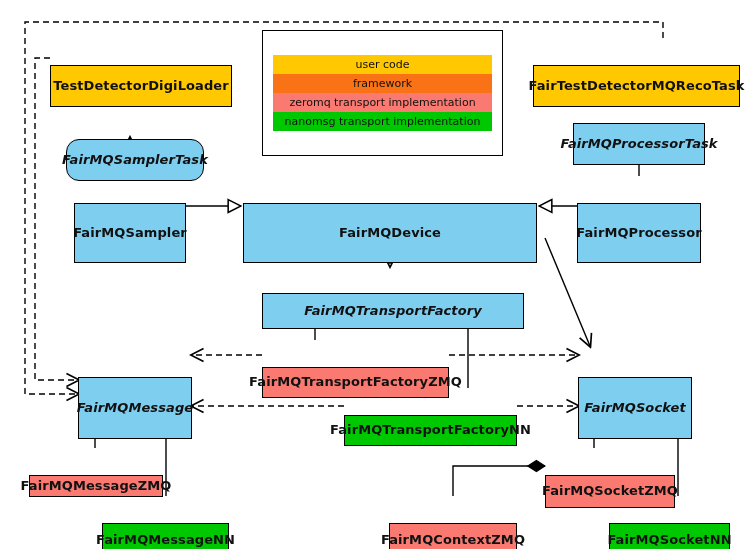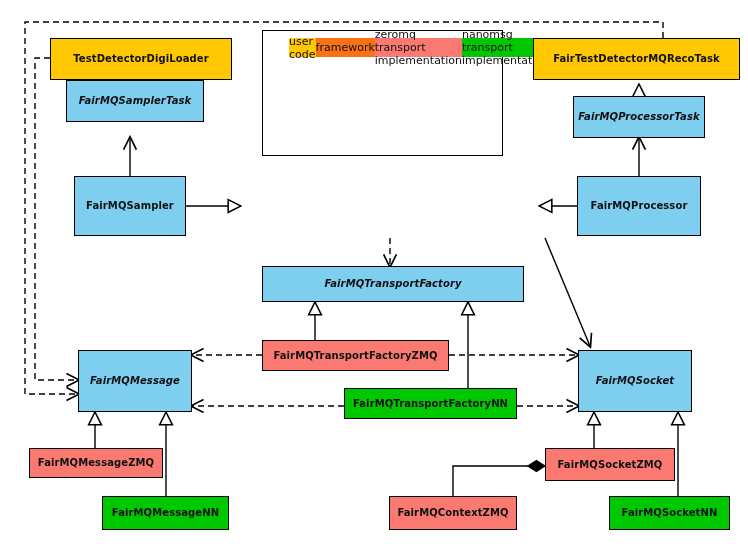--- a/index.html
+++ b/index.html
@@ -1,29 +1,29 @@
 <!DOCTYPE html>
 <html><head>
 <meta charset="utf-8">
 <style>
   html,body{margin:0;padding:0;background:#ffffff;}
   body{width:748px;height:549px;font-family:"DejaVu Sans",sans-serif;overflow:hidden;}
   #stage{position:relative;width:748px;height:549px;}
   svg.edges{position:absolute;left:0;top:0;width:748px;height:549px;pointer-events:none;}
   .node{position:absolute;box-sizing:border-box;border:1.5px solid #000;
         display:flex;align-items:center;justify-content:center;text-align:center;
-        font-size:10px;font-weight:bold;color:#111;letter-spacing:.1px;line-height:1.15;}
+        font-size:13px;font-weight:bold;color:#111;letter-spacing:.1px;line-height:1.15;margin-top:27px;}
   .node.abstract{font-style:italic;}
   .c-user{background:#FFC800;}
   .c-fw{background:#7ECEF0;}
   .c-zmq{background:#FA7A72;}
   .c-nn{background:#00C800;}
   #legend{position:absolute;left:262px;top:30px;width:241px;height:126px;
           background:#fff;border:1.5px solid #000;box-sizing:border-box;
-          padding:7px 26px;display:flex;flex-direction:row;justify-content:space-between;}
+          padding:7px 10px;display:flex;flex-direction:column;justify-content:center;}
   .legend-row{height:19px;display:flex;align-items:center;justify-content:center;
               font-size:11px;font-weight:normal;color:#111;}
 </style>
 </head>
 <body>
 
 <div id="stage">
 
   <svg class="edges" viewBox="0 0 748 549" xmlns="http://www.w3.org/2000/svg">
     <defs>
@@ -94,42 +94,43 @@
     <div class="legend-row" style="background:#FA7A72;">
         <span>zeromq transport implementation</span>
       </div>
     <div class="legend-row" style="background:#00C800;">
         <span>nanomsg transport implementation</span>
       </div>
   </div>
 
   <div class="node c-user" style="left:50px;top:38px;width:182px;height:42px;">TestDetectorDigiLoader</div>
 
-  <div class="node c-fw abstract" style="left:66px;top:80px;width:138px;height:42px;">FairMQSamplerTask</div>
+  <div class="node c-fw abstract" style="left:66px;top:112px;width:138px;height:42px;border-radius:13px;">FairMQSamplerTask</div>
 
   <div class="node c-fw" style="left:74px;top:176px;width:112px;height:60px;">FairMQSampler</div>
 
+  <div class="node c-fw" style="left:243px;top:176px;width:294px;height:60px;">FairMQDevice</div>
 
   <div class="node c-fw" style="left:577px;top:176px;width:124px;height:60px;">FairMQProcessor</div>
 
   <div class="node c-fw abstract" style="left:573px;top:96px;width:132px;height:42px;">FairMQProcessorTask</div>
 
   <div class="node c-user" style="left:533px;top:38px;width:207px;height:42px;">FairTestDetectorMQRecoTask</div>
 
   <div class="node c-fw abstract" style="left:262px;top:266px;width:262px;height:36px;">FairMQTransportFactory</div>
 
   <div class="node c-zmq" style="left:262px;top:340px;width:187px;height:31px;">FairMQTransportFactoryZMQ</div>
 
   <div class="node c-fw abstract" style="left:78px;top:350px;width:114px;height:62px;">FairMQMessage</div>
 
   <div class="node c-nn" style="left:344px;top:388px;width:173px;height:31px;">FairMQTransportFactoryNN</div>
 
   <div class="node c-fw abstract" style="left:578px;top:350px;width:114px;height:62px;">FairMQSocket</div>
 
-  <div class="node c-zmq" style="left:29px;top:448px;width:134px;height:30px;">FairMQMessageZMQ</div>
+  <div class="node c-zmq" style="left:29px;top:448px;width:134px;height:22px;">FairMQMessageZMQ</div>
 
   <div class="node c-zmq" style="left:545px;top:448px;width:130px;height:33px;">FairMQSocketZMQ</div>
 
   <div class="node c-nn" style="left:102px;top:496px;width:127px;height:34px;">FairMQMessageNN</div>
 
   <div class="node c-nn" style="left:609px;top:496px;width:121px;height:34px;">FairMQSocketNN</div>
 
   <div class="node c-zmq" style="left:389px;top:496px;width:128px;height:34px;">FairMQContextZMQ</div>
 
 </div>

